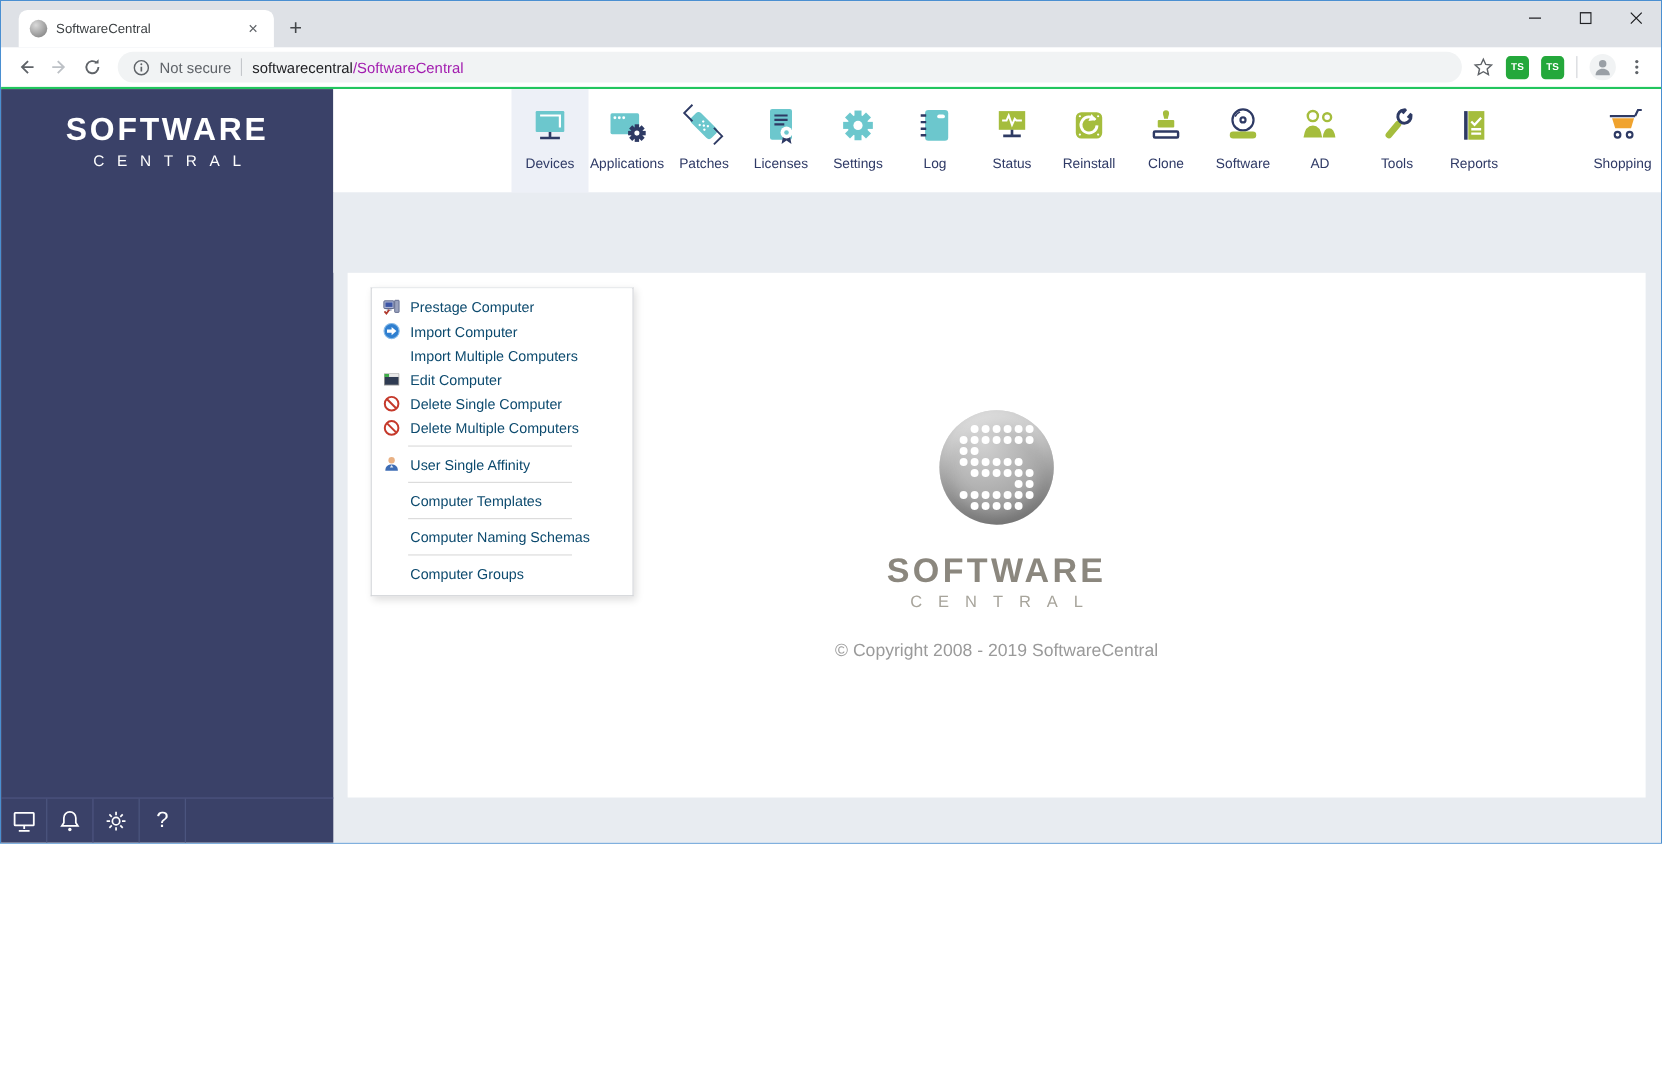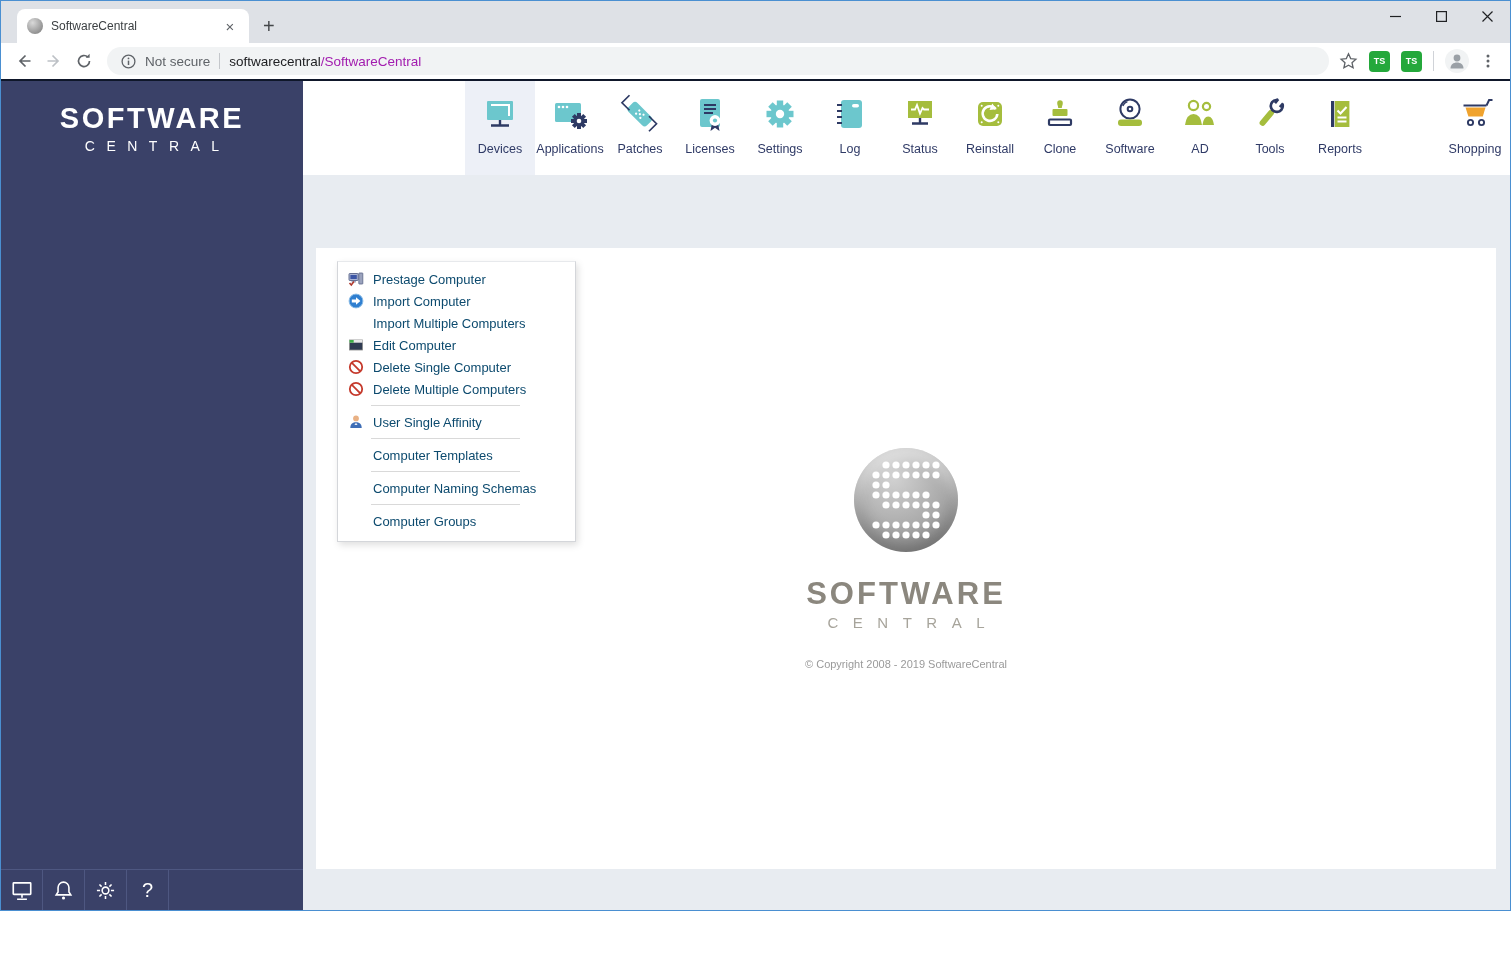--- a/index.html
+++ b/index.html
@@ -2,39 +2,39 @@
 <html><head>
 <meta charset="utf-8">
 <style>
   * { box-sizing: border-box; }
   html,body { margin:0; padding:0; }
   body {
     width:1511px; height:975px; overflow:hidden;
     font-family:"Liberation Sans","DejaVu Sans",sans-serif;
     background:#fff;
   }
-  .window{ position:relative; width:1511px; height:911px; border:1px solid #4a8fd1;
+  .window{ position:relative; width:1511px; height:767px; border:1px solid #4a8fd1;
            display:flex; flex-direction:column; background:#fff; }
 
   
   .tabstrip{ height:42px; background:#dee1e6; display:flex; align-items:flex-end; position:relative; flex:0 0 auto; }
   .tab{ margin-left:16px; width:232px; height:34px; background:#fff; border-radius:8px 8px 0 0;
         display:flex; align-items:center; padding:0 10px; gap:8px; }
   .tab-favicon{ width:16px; height:16px; border-radius:50%;
         background:radial-gradient(circle at 35% 30%, #d9d9d9, #8f8f8f 75%); flex:0 0 16px; }
   .tab-title{ font-size:12px; color:#3c4043; flex:1; white-space:nowrap; overflow:hidden; }
   .tab-close{ color:#5f6368; font-size:15px; line-height:15px; width:18px; height:18px;
         display:flex; align-items:center; justify-content:center; border-radius:50%; cursor:pointer; }
   .newtab-btn{ color:#44474a; font-size:20px; margin:0 0 8px 14px; cursor:pointer; line-height:18px; }
   .win-controls{ position:absolute; top:0; right:0; height:30px; display:flex; }
   .win-btn{ width:46px; height:30px; display:flex; align-items:center; justify-content:center; cursor:pointer; }
   .win-btn svg{ stroke:#202124; }
 
   .toolbar{ height:38px; background:#fff; display:flex; align-items:center; padding:0 8px;
-            border-bottom:2px solid #0f172a; flex:0 0 auto; }
+            border-bottom:2px solid #22c55e; flex:0 0 auto; }
   .nav-btn{ width:30px; height:30px; display:flex; align-items:center; justify-content:center; cursor:pointer; }
   .addr{ flex:1; height:28px; background:#f1f3f4; border-radius:14px; margin:0 8px;
          display:flex; align-items:center; padding:0 14px; gap:9px; font-size:13.5px; }
   .addr-sec{ color:#5f6368; }
   .addr-div{ width:1px; height:16px; background:#c4c7cb; }
   .url{ white-space:nowrap; }
   .url-host{ color:#202124; }
   .url-path{ color:#a21caf; }
   .tb-right{ display:flex; align-items:center; gap:11px; margin:0 6px 0 2px; }
   .ts-badge{ width:21px; height:21px; background:#24a83b; border-radius:4px; color:#fff;
@@ -66,21 +66,21 @@
   .content{ flex:1; padding:0 14px 41px 13px; min-height:0; }
   .panel{ background:#fff; width:100%; height:100%; display:flex; flex-direction:column;
           align-items:center; justify-content:center; }
 
   .logo-sphere{ width:104px; height:104px; border-radius:50%; position:relative;
         background:radial-gradient(circle at 38% 28%, #d2d2d2, #a8a8a8 55%, #8a8a8a 85%);
         box-shadow:inset 0 -10px 16px rgba(0,0,0,.22), inset 0 12px 14px rgba(255,255,255,.5);
         display:flex; align-items:center; justify-content:center; }
   .logo-word-top{ margin-top:24px; font-size:31px; font-weight:bold; color:#8b877e; letter-spacing:3px; }
   .logo-word-bottom{ font-size:15px; color:#a7a49b; letter-spacing:14.5px; margin-top:2px; text-indent:14.5px; }
-  .copyright{ margin-top:27px; font-size:11px; color:#9a9a9a; }
+  .copyright{ margin-top:27px; font-size:16px; color:#9a9a9a; }
 
   
   .dropdown{ position:absolute; left:336px; top:180px; width:239px; background:#fff;
              border:1px solid #d4d6da; border-top:1px solid #e7e9ec;
              box-shadow:2px 3px 7px rgba(0,0,0,.13); padding:6px 0 9px; z-index:5; }
   .dd-item{ height:22px; display:flex; align-items:center; padding-left:10px; cursor:pointer; }
   .dd-ico{ width:17px; height:16px; margin-right:8px; flex:0 0 17px; }
   .dd-ico svg{ width:16px; height:16px; display:block; }
   .dd-label{ font-size:13px; color:#0c4a6e; white-space:nowrap; }
   .dd-divider{ height:1px; background:#d9d9d9; margin:5px 55px 5px 33px; }

